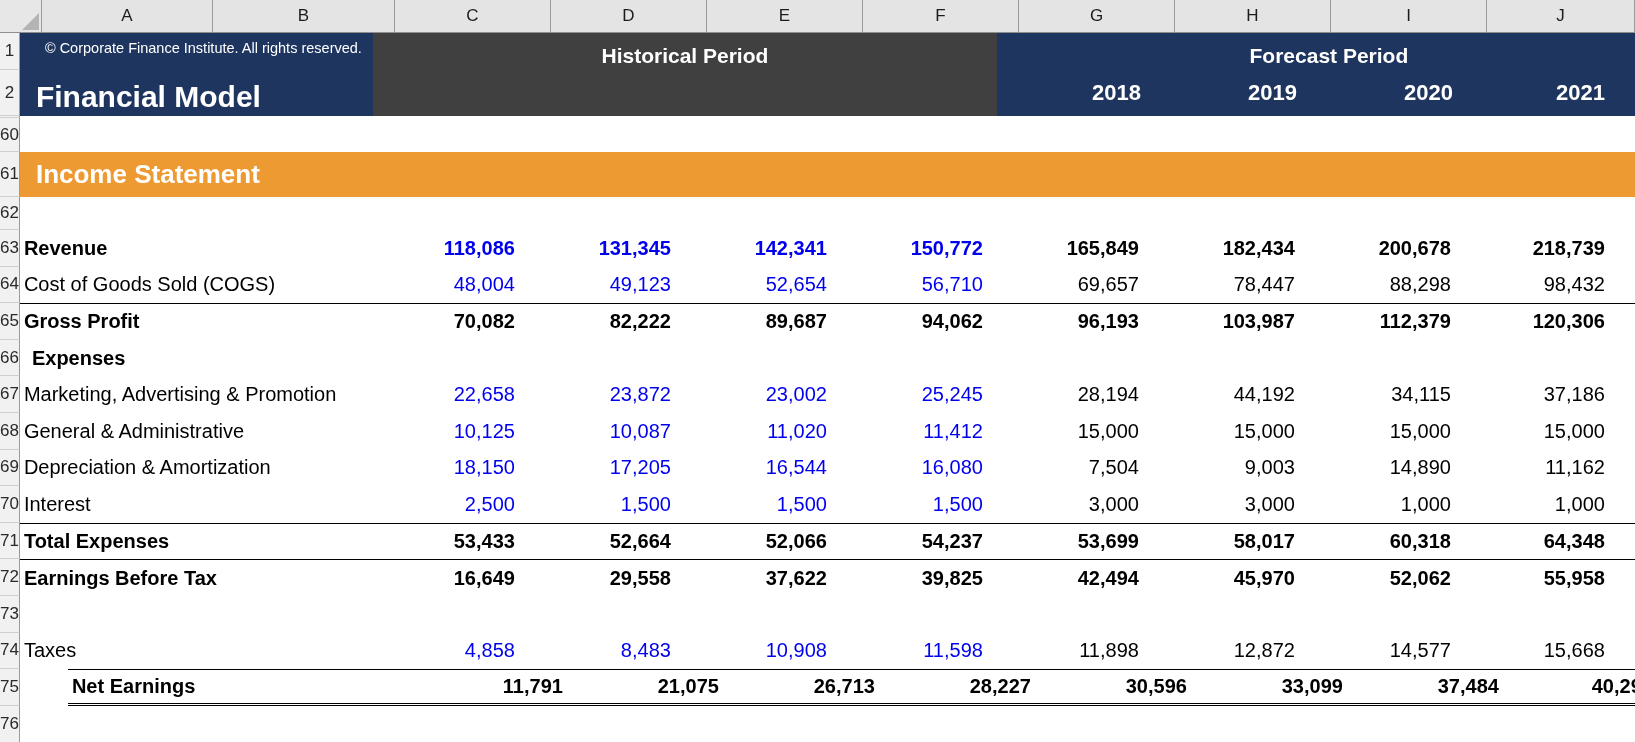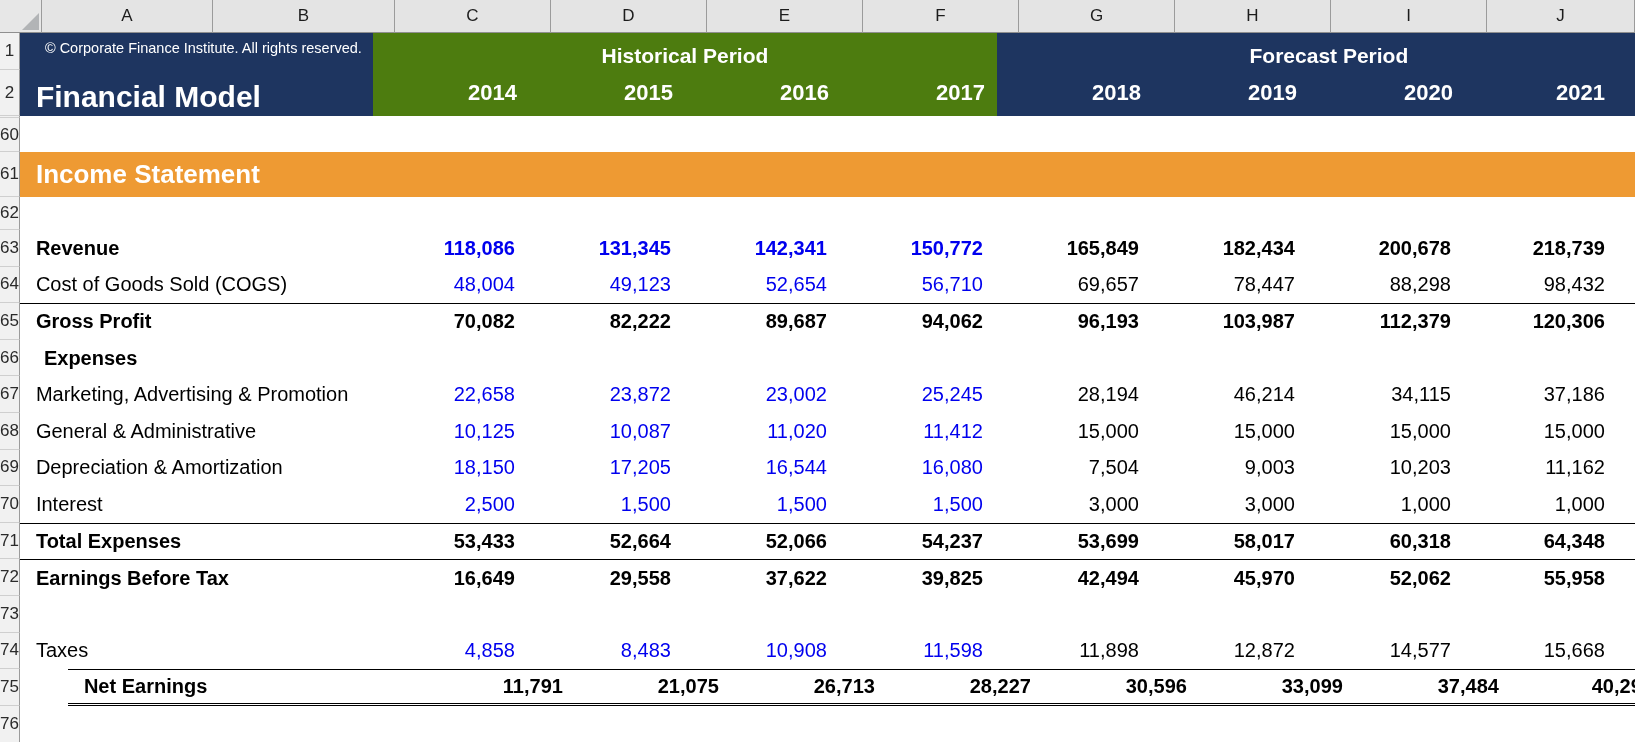--- a/index.html
+++ b/index.html
@@ -35,21 +35,21 @@
   }
   .gutter-cell.grow { flex:1; border-bottom:none; }
   .sheet { flex:1; display:flex; flex-direction:column; background:#fff; }
   
   .header-band { display:flex; height:83px; flex:none; }
   .hb-block { display:flex; flex-direction:column; }
   .hb-left  { width:353px; }
   .hb-mid   { width:624px; }
   .hb-right { flex:1; }
   .navy { background:#1e3560; }
-  .teal { background:#4d7c0f; }
+  .teal { background:#404040; }
   .copyright {
     height:37px; display:flex; align-items:center; padding-left:8px;
     color:#fff; font-size:14.5px;margin-left:17px;
   }
   .big-title {
     height:46px; display:flex; align-items:center; padding-left:16px;
     color:#fff; font-size:30px; font-weight:bold;margin-top:16px;
   }
   .period-label {
     height:37px; display:flex; align-items:flex-end; justify-content:center;
@@ -63,21 +63,21 @@
   .gap-row { height:2px; background:#fff; flex:none; }
   
   .sheet-row { display:flex; flex:none; background:#fff; }
   .sheet-row.grow { flex:1; }
   .banner-fill {
     flex:1; background:#ee9a33; display:flex; align-items:center;
     padding-left:16px; color:#fff; font-size:26px; font-weight:bold;
   }
   .label-cell {
     width:353px; flex:none; display:flex; align-items:center;
-    padding-left:16px; font-size:20px; color:#000;
+    padding-left:4px; font-size:20px; color:#000;
     white-space:nowrap; overflow:hidden;
   }
   .num-cell {
     width:156px; flex:none; display:flex; align-items:center;
     justify-content:flex-end; padding-right:14px; font-size:20px; color:#000;
   }
   .num-cell.last { width:148px; padding-right:8px; }
   .bold { font-weight:bold; }
   .blue { color:#0000ee; }
   .bt  { border-top:1.5px solid #000; }
@@ -131,26 +131,20 @@
       </div>
 
     <div class="sheet">
       <div class="header-band">
         <div class="hb-block hb-left navy">
           <div class="copyright">© Corporate Finance Institute. All rights reserved.</div>
           <div class="big-title">Financial Model</div>
         </div>
         <div class="hb-block hb-mid teal">
           <div class="period-label">Historical Period</div>
-          <div class="years" id="hist-years">
-              <div class="year-cell" style="width: 156px;">2014</div>
-              <div class="year-cell" style="width: 156px;">2015</div>
-              <div class="year-cell" style="width: 156px;">2016</div>
-              <div class="year-cell" style="width: 156px;">2017</div>
-            </div>
         </div>
         <div class="hb-block hb-right navy">
           <div class="period-label">Forecast Period</div>
           <div class="years" id="fcst-years">
               <div class="year-cell" style="width: 156px;">2018</div>
               <div class="year-cell" style="width: 156px;">2019</div>
               <div class="year-cell" style="width: 156px;">2020</div>
               <div class="year-cell" style="width: 148px; padding-right: 8px;">2021</div>
             </div>
         </div>
@@ -206,21 +200,21 @@
             <div class="num-cell"></div>
             <div class="num-cell last"></div>
           </div>
           <div class="sheet-row" style="height: 36.6px;">
             <div class="label-cell">Marketing, Advertising &amp; Promotion</div>
             <div class="num-cell blue">22,658</div>
             <div class="num-cell blue">23,872</div>
             <div class="num-cell blue">23,002</div>
             <div class="num-cell blue">25,245</div>
             <div class="num-cell">28,194</div>
-            <div class="num-cell">46,214</div>
+            <div class="num-cell">44,192</div>
             <div class="num-cell">34,115</div>
             <div class="num-cell last">37,186</div>
           </div>
           <div class="sheet-row" style="height: 36.6px;">
             <div class="label-cell">General &amp; Administrative</div>
             <div class="num-cell blue">10,125</div>
             <div class="num-cell blue">10,087</div>
             <div class="num-cell blue">11,020</div>
             <div class="num-cell blue">11,412</div>
             <div class="num-cell">15,000</div>
@@ -229,21 +223,21 @@
             <div class="num-cell last">15,000</div>
           </div>
           <div class="sheet-row" style="height: 36.6px;">
             <div class="label-cell">Depreciation &amp; Amortization</div>
             <div class="num-cell blue">18,150</div>
             <div class="num-cell blue">17,205</div>
             <div class="num-cell blue">16,544</div>
             <div class="num-cell blue">16,080</div>
             <div class="num-cell">7,504</div>
             <div class="num-cell">9,003</div>
-            <div class="num-cell">10,203</div>
+            <div class="num-cell">14,890</div>
             <div class="num-cell last">11,162</div>
           </div>
           <div class="sheet-row" style="height: 36.6px;">
             <div class="label-cell">Interest</div>
             <div class="num-cell blue">2,500</div>
             <div class="num-cell blue">1,500</div>
             <div class="num-cell blue">1,500</div>
             <div class="num-cell blue">1,500</div>
             <div class="num-cell">3,000</div>
             <div class="num-cell">3,000</div>

